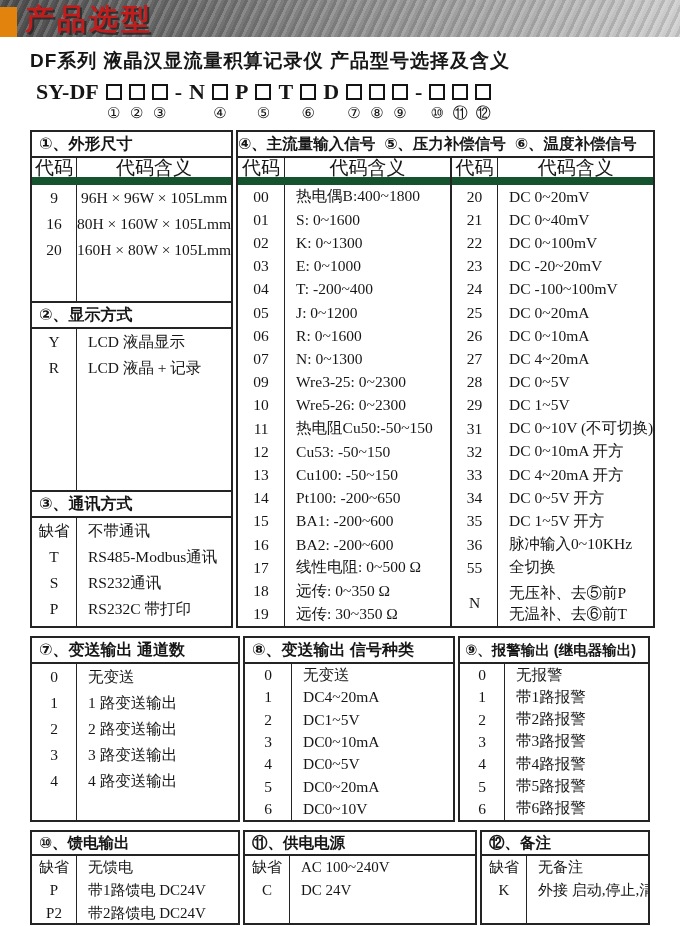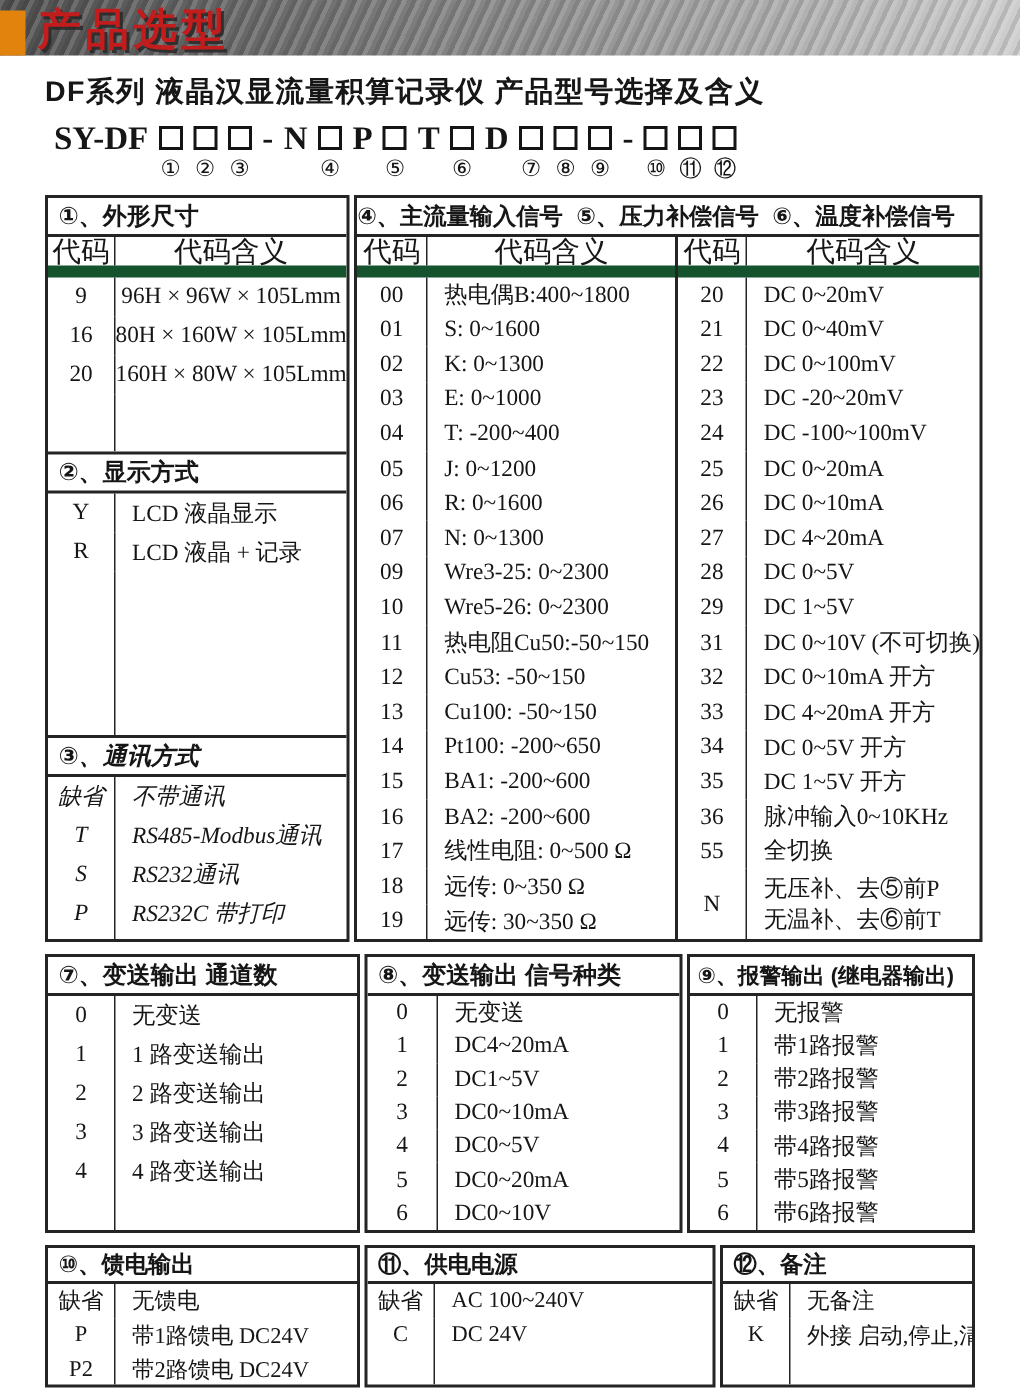--- a/index.html
+++ b/index.html
@@ -44,21 +44,21 @@
   .m-top { height:24px; display:flex; align-items:center; }
   .m-box { width:16px; height:16px; border:2px solid #141414; background:#fff; }
   .m-circle { height:19px; font-size:15px; font-weight:normal; line-height:19px; color:#141414; }
 
   
   .content { margin:7px 30px 16px 30px; width:620px; }
   .top-group { display:flex; gap:3px; height:498px; }
   .left-stack { width:210px; border:2px solid #242424; display:flex; flex-direction:column; background:#fff; }
   .sub-table { display:flex; flex-direction:column; overflow:hidden; }
   .sub-table + .sub-table { border-top:2px solid #242424; }
-  #t1 { height:169px; } #t2 { height:189px;text-align:right; } #t3 { flex:1;font-style:italic; }
+  #t1 { height:169px; } #t2 { height:189px;text-align:right; } #t3 { flex:1; }
 
   .tbl-header {
     flex:none; height:26px; display:flex; align-items:center;
     padding-left:7px; border-bottom:2px solid #242424;
     font-family:"Liberation Sans","DejaVu Sans",sans-serif;
     font-weight:bold; font-size:16px; white-space:nowrap; overflow:hidden;
   }
   .colhead { flex:none; height:27px; display:flex; border-bottom:8px solid #14532d; font-size:19px; }
   .colhead .cell { display:flex; align-items:center; justify-content:center; }
 

